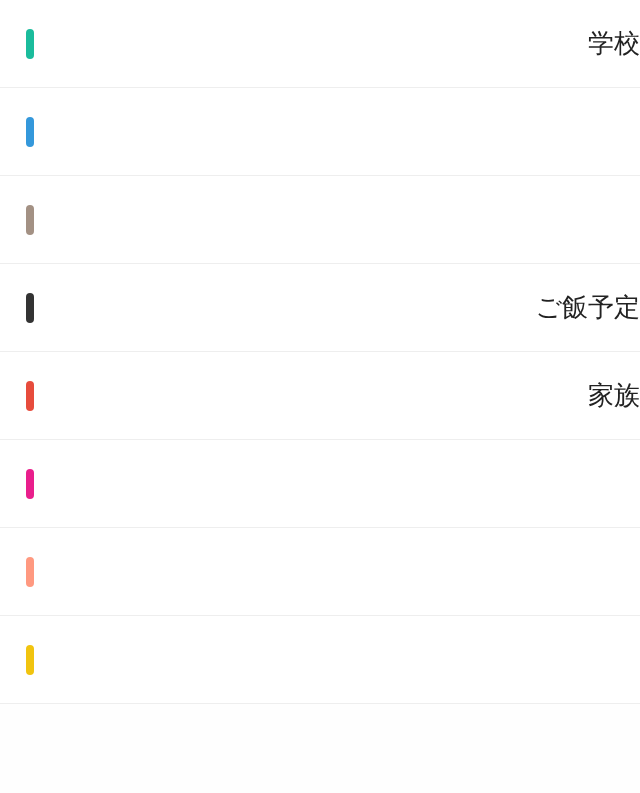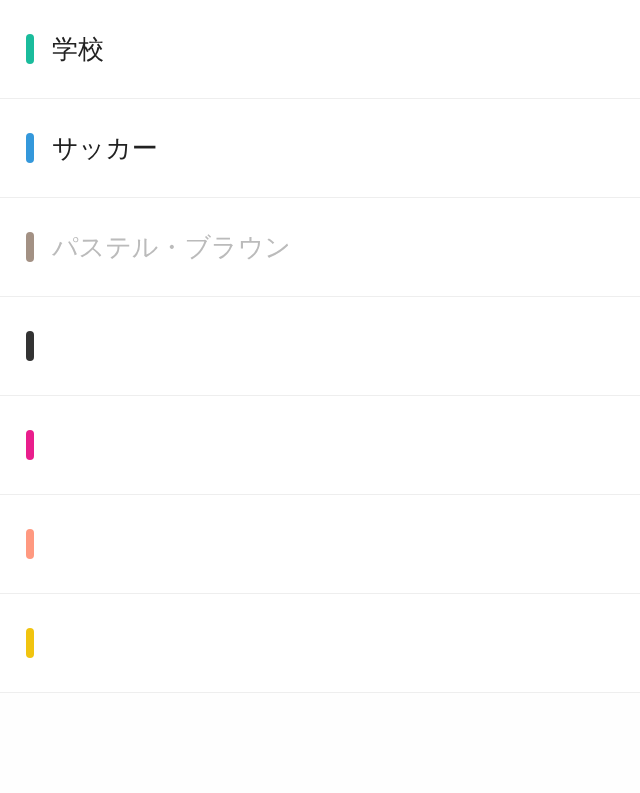--- a/index.html
+++ b/index.html
@@ -14,24 +14,25 @@
       height: 793px;
       overflow: hidden;
     }
     .list {
       display: flex;
       flex-direction: column;
     }
     .list-item {
       display: flex;
       align-items: center;
-      height: 99px;
+      height: 88px;
       padding-left: 26px;
       border-bottom: 1px solid #eeeeee;
       background: #ffffff;
+      justify-content: space-between;
     }
     .color-indicator {
       width: 8px;
       height: 30px;
       border-radius: 4px;
       margin-right: 18px;
       flex-shrink: 0;
     }
     .item-label {
       font-size: 26px;
@@ -45,28 +46,31 @@
 </head>
 <body>
 
 <div class="list">
   <div class="list-item">
     <span class="color-indicator" style="background:#1abc9c"></span>
     <span class="item-label">学校</span>
   </div>
   <div class="list-item">
     <span class="color-indicator" style="background:#3498db"></span>
-    <span class="item-label">サッカー</span>
   </div>
   <div class="list-item">
     <span class="color-indicator" style="background:#a39184"></span>
-    <span class="item-label muted">パステル・ブラウン</span>
   </div>
   <div class="list-item">
     <span class="color-indicator" style="background:#333333"></span>
+    <span class="item-label">ご飯予定</span>
+  </div>
+  <div class="list-item">
+    <span class="color-indicator" style="background:#e74c3c"></span>
+    <span class="item-label">家族</span>
   </div>
   <div class="list-item">
     <span class="color-indicator" style="background:#e91e8c"></span>
   </div>
   <div class="list-item">
     <span class="color-indicator" style="background:#ff9980"></span>
     <span class="item-label"></span>
   </div>
   <div class="list-item">
     <span class="color-indicator" style="background:#f1c40f"></span>

